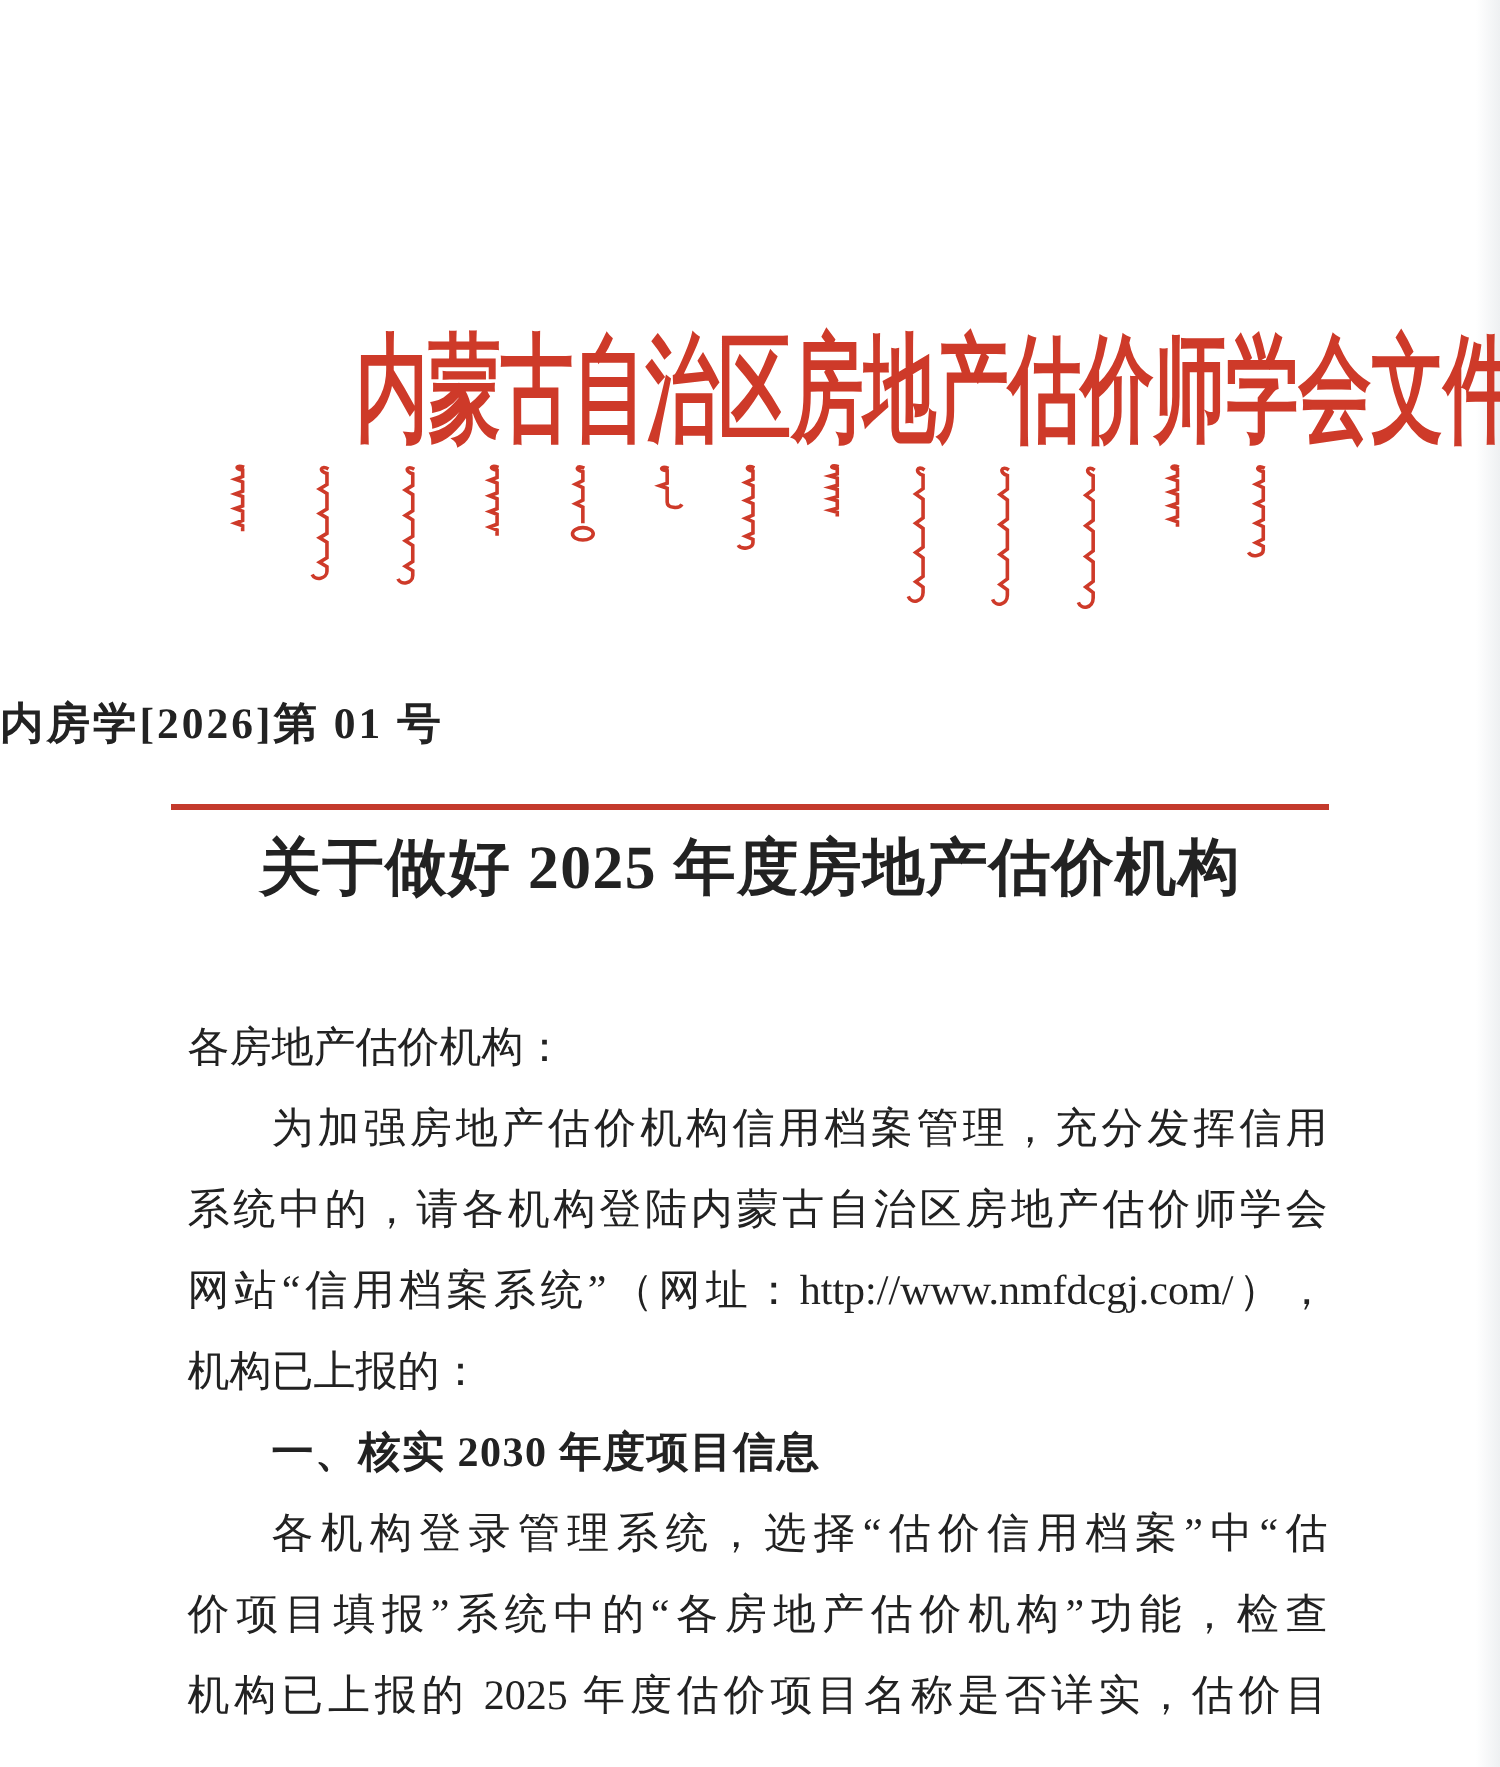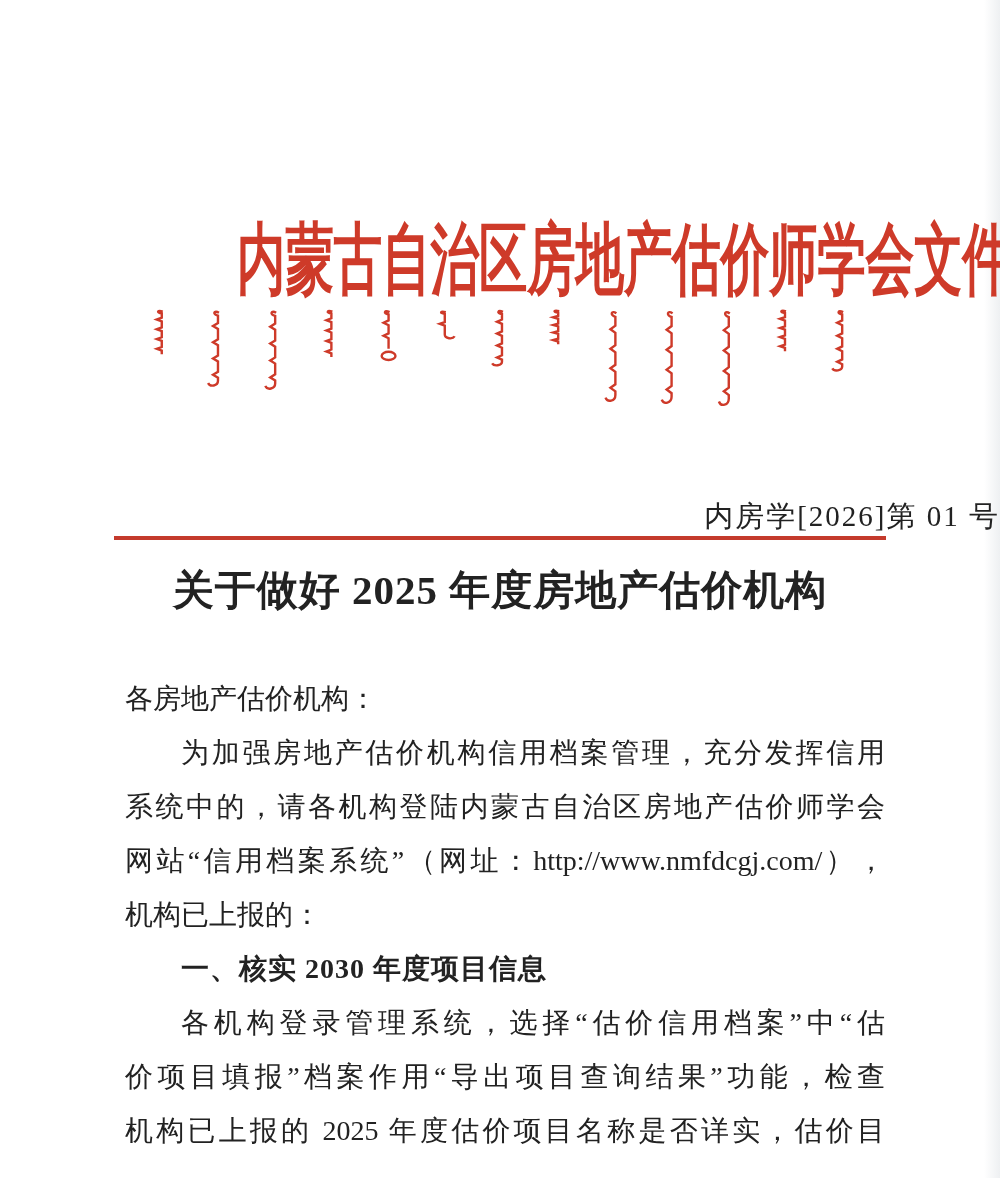--- a/index.html
+++ b/index.html
@@ -29,35 +29,35 @@
     color:var(--accent-red);
     transform:scaleX(0.62);transform-origin:50% 50%;
   }
   
   .mongolian{
     position:absolute;top:303px;left:145px;
     width:710px;height:120px;
     color:var(--accent-red);
   }
   .doc-number{
-    position:absolute;top:496px;left:0;width:100%;
-    text-align:right;
-    font-size:29px;line-height:40px;font-weight:normal;
+    position:absolute;top:463px;left:0;width:100%;
+    text-align:left;
+    font-size:29px;line-height:40px;font-weight:bold;
     color:var(--text-dark);letter-spacing:2px;
   }
   .red-rule{
     position:absolute;top:536px;left:114px;
     width:772px;height:4px;
     background:var(--rule-red);
   }
   .doc-title{
     position:absolute;top:549px;left:0;width:100%;
     text-align:center;font-weight:bold;
     font-size:41px;line-height:58px;
-    color:var(--text-dark);letter-spacing:1px;margin-top:12px;
+    color:var(--text-dark);letter-spacing:1px;
   }
   .body-text{
     position:absolute;top:672px;left:125px;width:760px;
     font-size:28px;line-height:54px;
     color:var(--text-dark);
   }
   .line{
     height:54px;
     text-align:justify;
     text-align-last:justify;
@@ -112,17 +112,17 @@
   </div>
 
   <div class="body-text">
     <div class="line align-left">各房地产估价机构：</div>
     <div class="line indent">为加强房地产估价机构信用档案管理，充分发挥信用</div>
     <div class="line">系统中的，请各机构登陆内蒙古自治区房地产估价师学会</div>
     <div class="line">网站“信用档案系统”（网址：http://www.nmfdcgj.com/），</div>
     <div class="line align-left">机构已上报的：</div>
     <div class="line align-left indent bold">一、核实 2030 年度项目信息</div>
     <div class="line indent">各机构登录管理系统，选择“估价信用档案”中“估</div>
-    <div class="line">价项目填报”档案作用“导出项目查询结果”功能，检查</div>
+    <div class="line">价项目填报”系统中的“各房地产估价机构”功能，检查</div>
     <div class="line">机构已上报的 2025 年度估价项目名称是否详实，估价目</div>
   </div>
 
 </div>
 
 </body></html>

